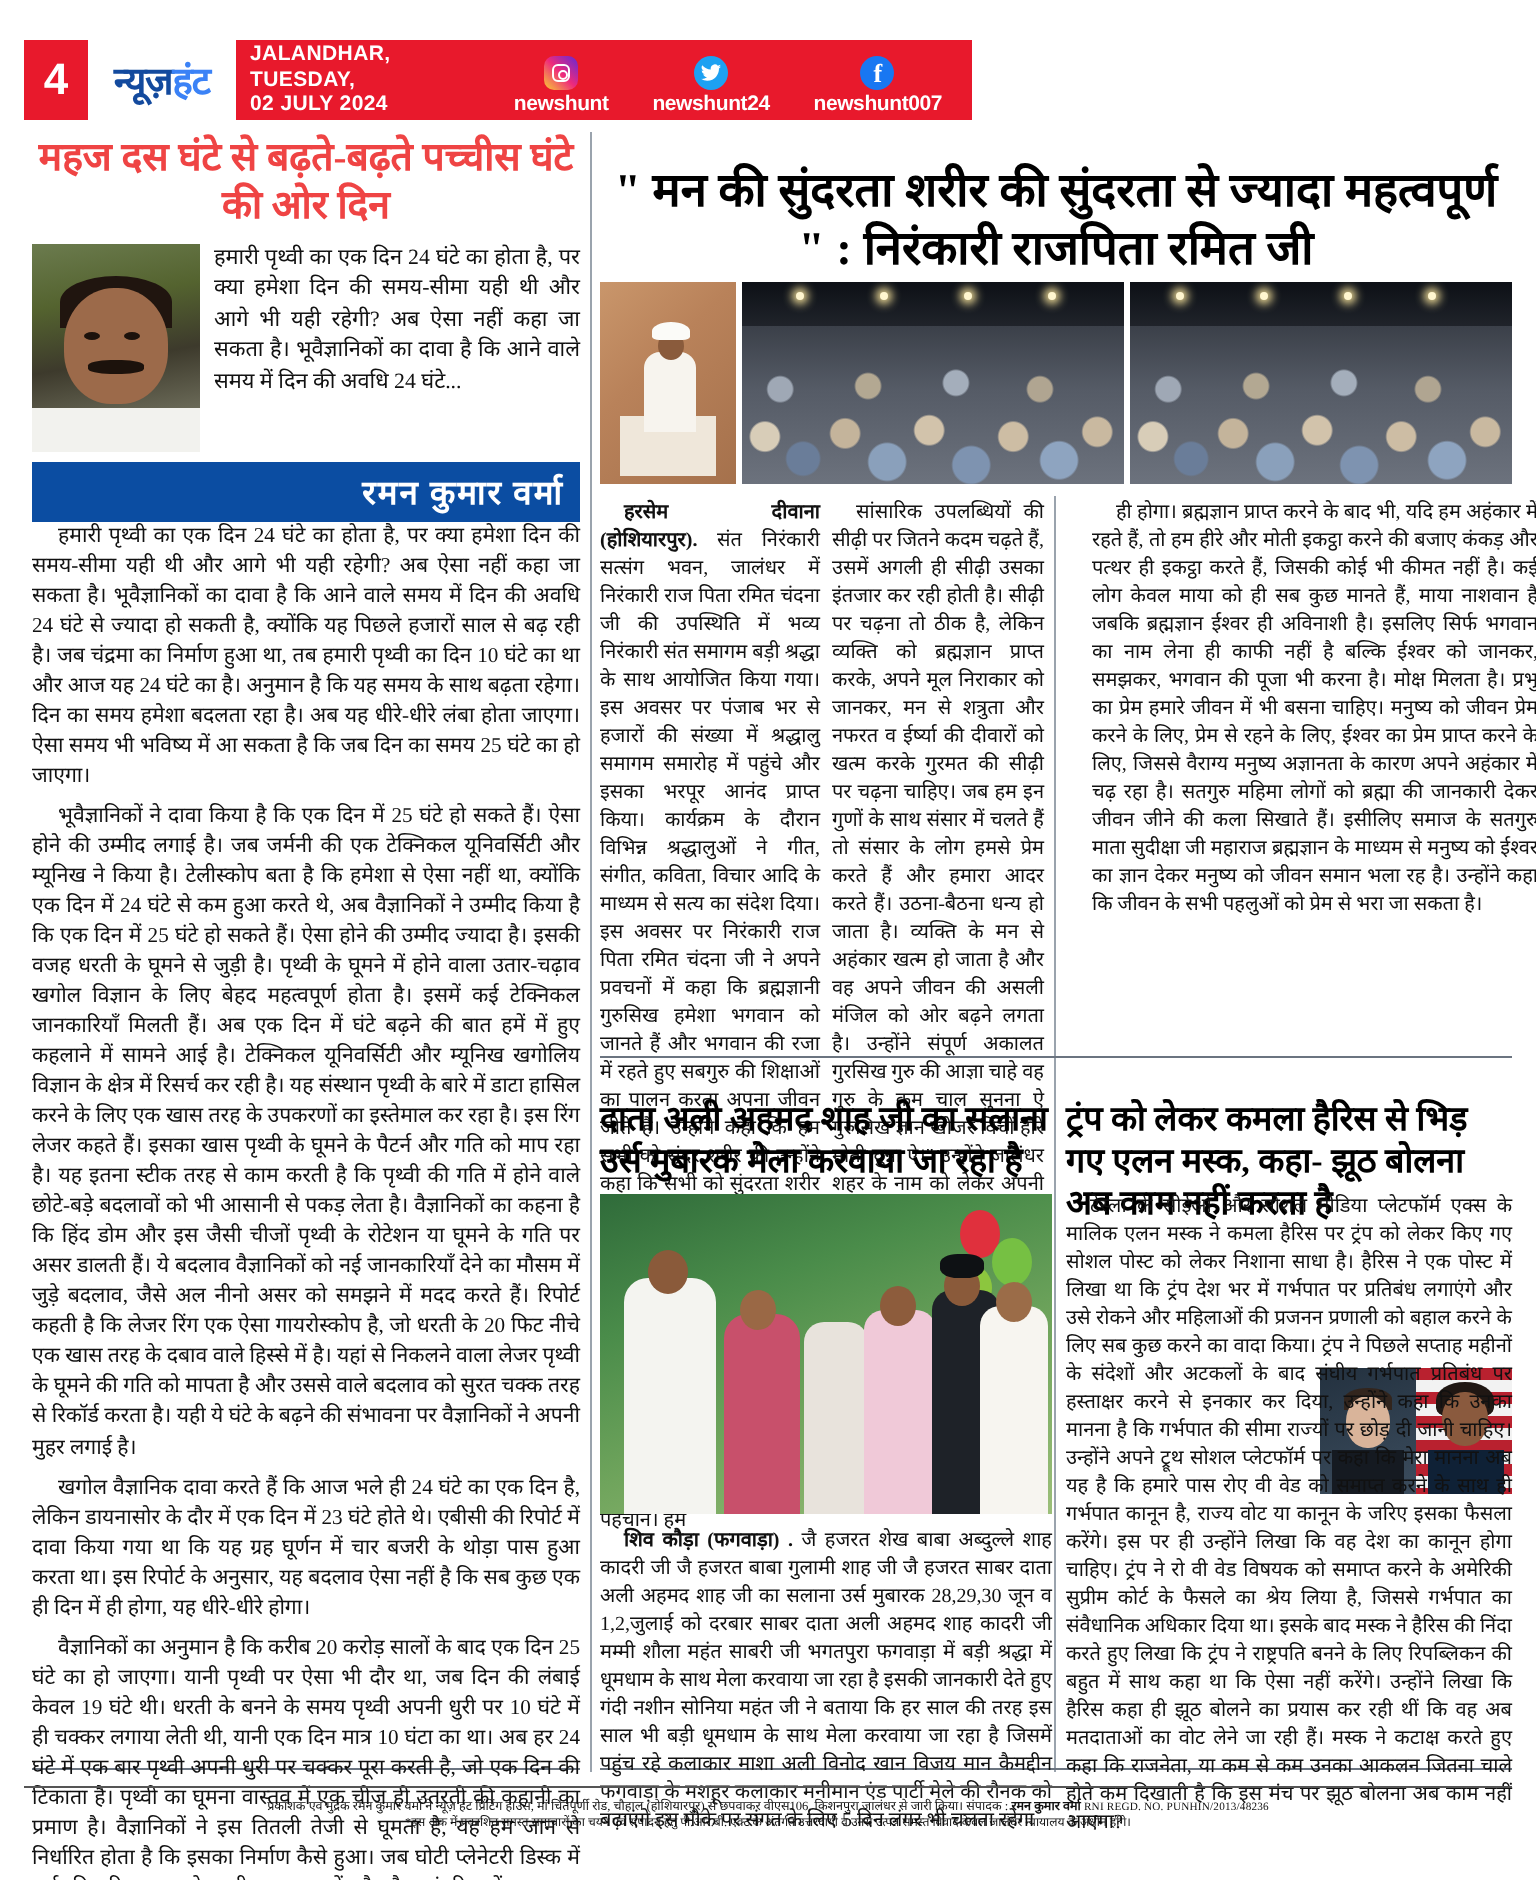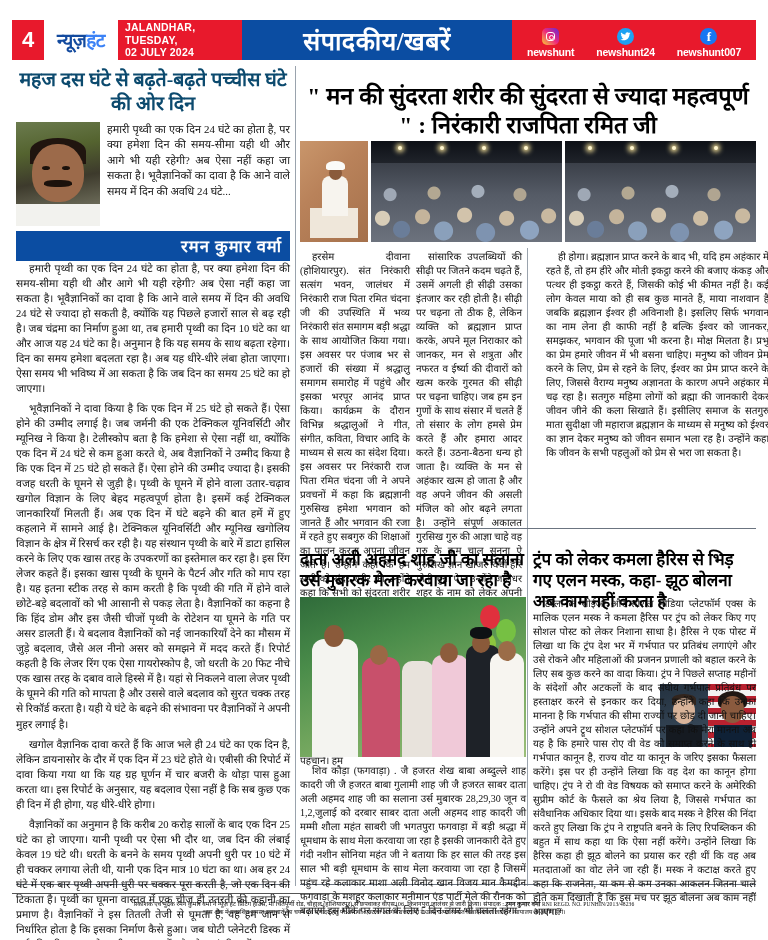--- a/index.html
+++ b/index.html
@@ -69,21 +69,21 @@
   }
 
   
   .vrule { position: absolute; width: 1px; background: #9aa3ad; }
   .hrule { position: absolute; height: 1px; background: #6b7480; }
 
   
   .left-col { position: absolute; left: 16px; top: 68px; width: 274px; }
   .edit-head {
     font-size: 19.5px; font-weight: bold; line-height: 1.22;
-    text-align: center; color: #0c4a6e; margin: 0 0 6px 0;
+    text-align: center; color: #ef4444; margin: 0 0 6px 0;
   }
   .edit-intro-wrap { display: flex; gap: 7px; align-items: flex-start; }
   .edit-photo {
     width: 84px; height: 104px; flex: 0 0 84px;
     background: linear-gradient(170deg,#6b7b4e 0%,#54632f 28%,#3d3a2c 55%,#8a8b76 100%);
     position: relative; overflow: hidden; border: 0;
   }
   .edit-photo .face {
     position: absolute; left: 16px; top: 22px; width: 52px; height: 58px;
     border-radius: 48% 48% 45% 45%; background: #9c6a4a;
@@ -159,21 +159,21 @@
       radial-gradient(circle at 78% 40%, #b0a591 0 6px, transparent 7px),
       linear-gradient(180deg,#3b4049 0%,#555b66 40%,#6c727d 100%);
   }
 
   
   .col-text {
     position: absolute; font-size: 10.0px; line-height: 1.4;
     text-align: justify; color: #111;
   }
   .col-text p { margin: 0 0 4px 0; text-indent: 12px; }
-  .lead-name { font-weight: normal; }
+  .lead-name { font-weight: bold; }
 
   .sub-head {
     position: absolute; font-weight: bold; color: #000;
     font-size: 17px; line-height: 1.22;
   }
 
   
   .mid-photo {
     position: absolute; left: 300px; top: 597px; width: 226px; height: 160px;
     background: linear-gradient(160deg,#2f6b3a 0%,#4a8c4a 30%,#6fa45c 60%,#9cbf7a 100%);
@@ -230,23 +230,20 @@
       <span>4</span>
     </div>
     <div class="logo-box">
       <span class="logo-text">
         <span class="logo-blue">न्यूज़</span><span class="logo-red">हंट</span>
       </span>
     </div>
     <div class="dateline-box">
       <span>JALANDHAR, TUESDAY,</span>
       <span>02 JULY 2024</span>
-    </div>
-    <div class="section-box">
-      <span>संपादकीय/खबरें</span>
     </div>
     <div class="social-box">
       <div class="social-item">
         <span class="social-icon ig-icon">
             <span class="ig-glyph"></span>
           </span>
         <span class="social-label">newshunt</span>
       </div>
       <div class="social-item">
         <span class="social-icon tw-icon">

